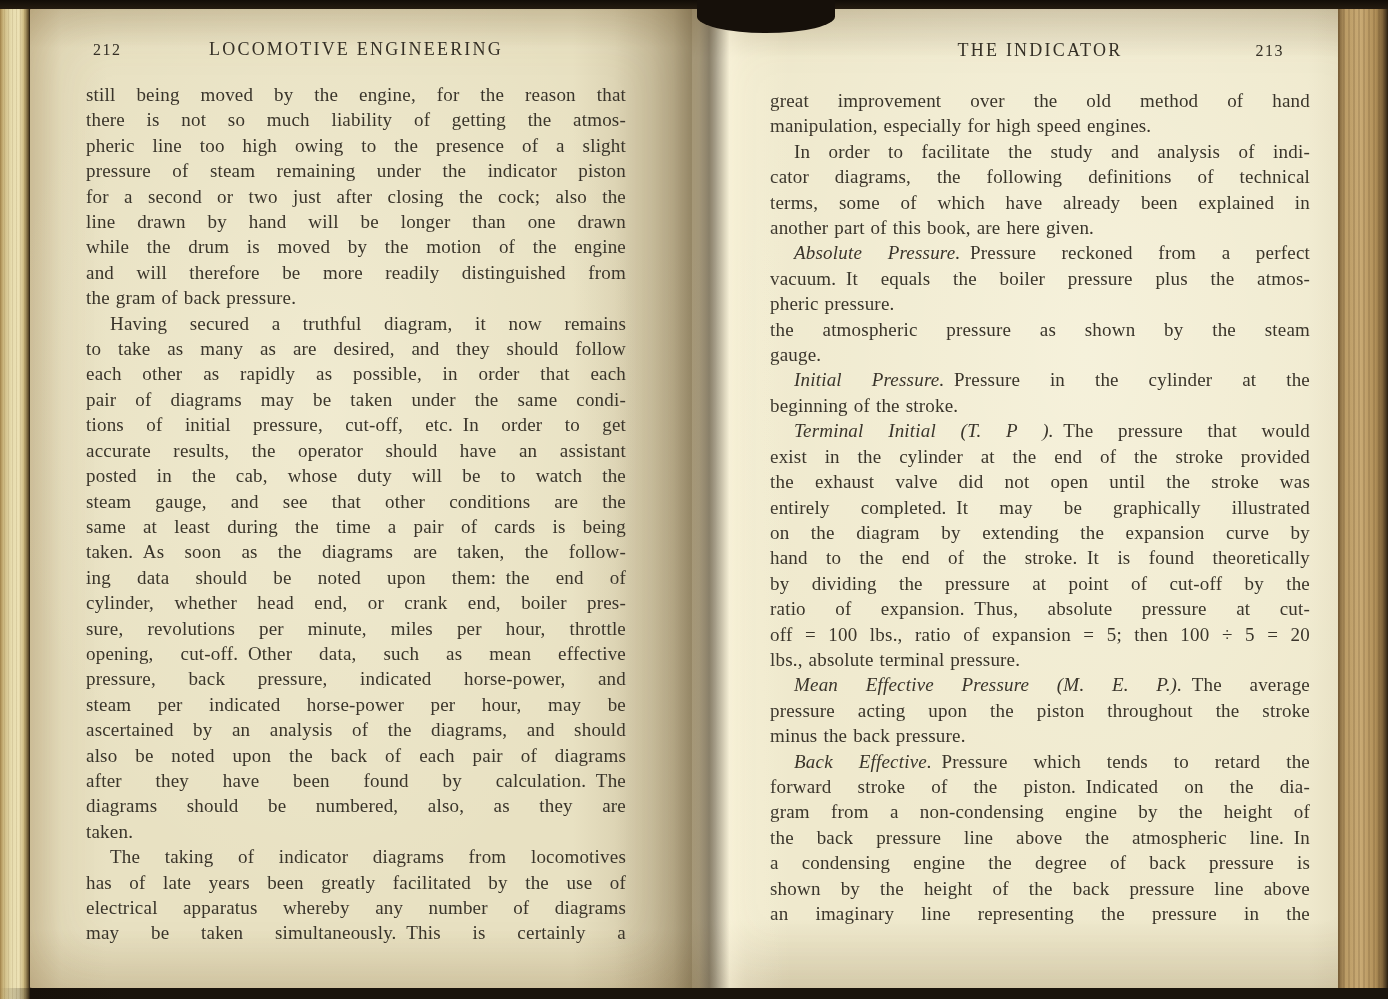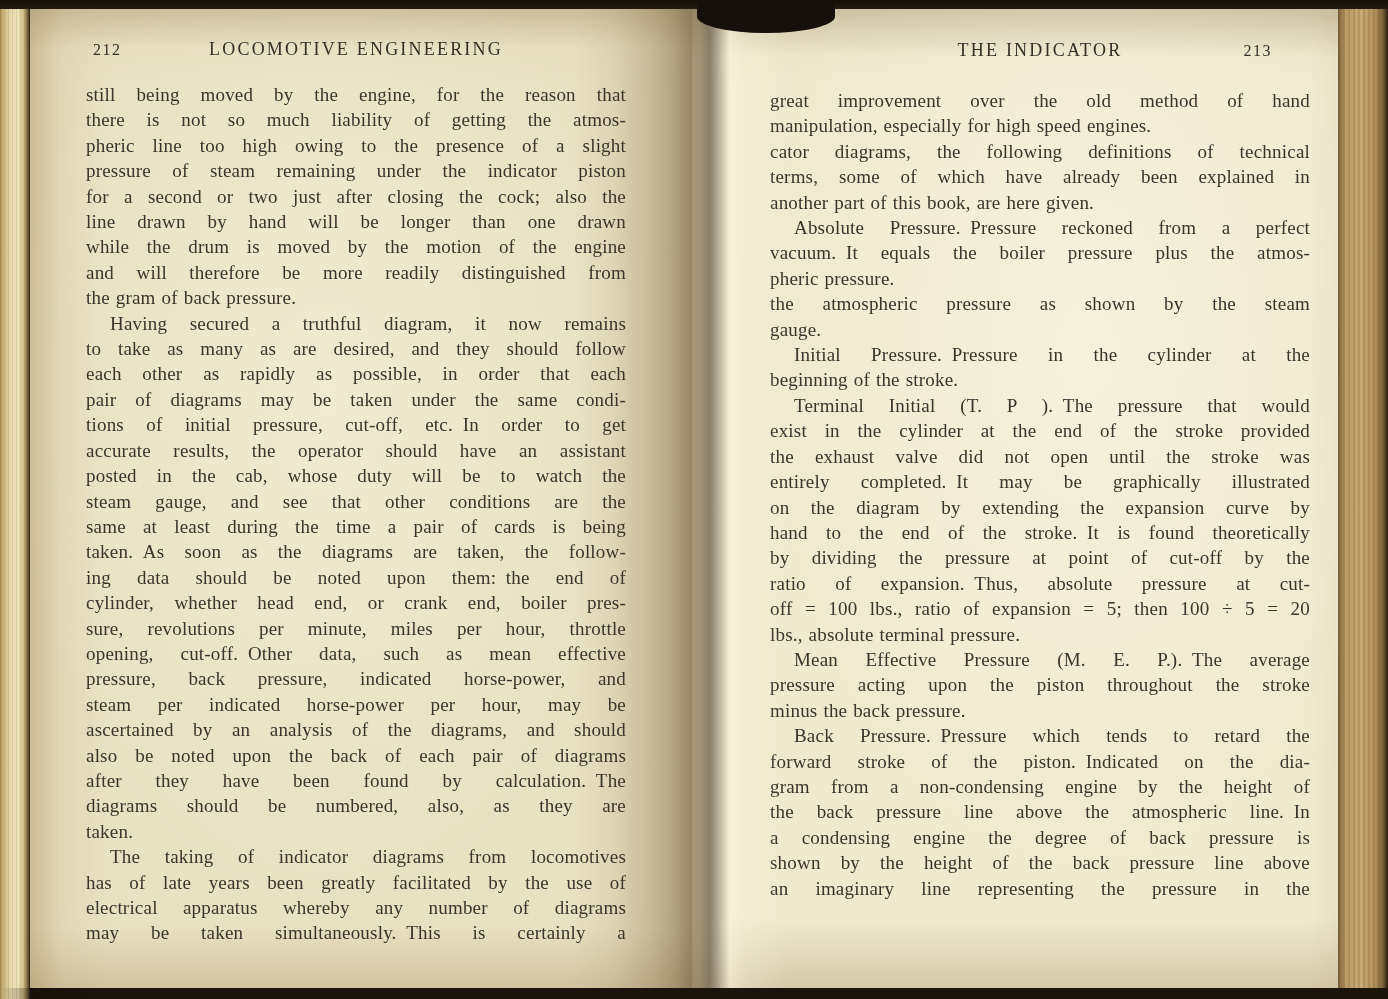--- a/index.html
+++ b/index.html
@@ -78,33 +78,33 @@
 
   .page-head { position:relative; height:24px; }
   .running-head {
     display:block; text-align:center;
     font-size:18px; letter-spacing:2.2px; color:#353026;
   }
   .page-num {
     position:absolute; top:2px; font-size:16px; letter-spacing:1.5px; color:#353026;
   }
   .page-num.num-left  { left:7px; }
-  .page-num.num-right { right:38px; }
+  .page-num.num-right { right:26px; }
 
   .page-body { font-size:19px; line-height:25.4px; }
   .page-left  .page-body { margin-top:19px; }
   .page-right .page-body { margin-top:24px; }
 
   .line {
     text-align:justify; text-align-last:justify;
     letter-spacing:0.2px; word-spacing:1px;
   }
   .line.para-end { text-align-last:left; }
   .line.indent { text-indent:24px; }
-  .term { }
+  .term { font-style:italic; }
 </style>
 </head>
 <body>
 
 <div class="scene">
 
   <div class="page page-left">
     <div class="page-inner">
       <div class="page-head">
         <span class="page-num num-left">212</span>
@@ -151,20 +151,21 @@
 
   <div class="page page-right">
     <div class="page-inner">
       <div class="page-head">
         <span class="running-head">THE INDICATOR</span>
         <span class="page-num num-right">213</span>
       </div>
       <div class="page-body">
           <div class="line">great improvement over the old method of hand</div>
           <div class="line para-end">manipulation, especially for high speed engines.</div>
+          <div class="line indent">In order to facilitate the study and analysis of indi-</div>
           <div class="line">cator diagrams, the following definitions of technical</div>
           <div class="line">terms, some of which have already been explained in</div>
           <div class="line para-end">another part of this book, are here given.</div>
           <div class="line indent"><span class="term">Absolute Pressure.</span> Pressure reckoned from a perfect</div>
           <div class="line">vacuum. It equals the boiler pressure plus the atmos-</div>
           <div class="line para-end">pheric pressure.</div>
           <div class="line">the atmospheric pressure as shown by the steam</div>
           <div class="line para-end">gauge.</div>
           <div class="line indent"><span class="term">Initial Pressure.</span> Pressure in the cylinder at the</div>
           <div class="line para-end">beginning of the stroke.</div>
@@ -174,21 +175,21 @@
           <div class="line">entirely completed. It may be graphically illustrated</div>
           <div class="line">on the diagram by extending the expansion curve by</div>
           <div class="line">hand to the end of the stroke. It is found theoretically</div>
           <div class="line">by dividing the pressure at point of cut-off by the</div>
           <div class="line">ratio of expansion. Thus, absolute pressure at cut-</div>
           <div class="line">off = 100 lbs., ratio of expansion = 5; then 100 ÷ 5 = 20</div>
           <div class="line para-end">lbs., absolute terminal pressure.</div>
           <div class="line indent"><span class="term">Mean Effective Pressure (M. E. P.).</span> The average</div>
           <div class="line">pressure acting upon the piston throughout the stroke</div>
           <div class="line para-end">minus the back pressure.</div>
-          <div class="line indent"><span class="term">Back Pressure.</span> Pressure which tends to retard the</div>
+          <div class="line indent"><span class="term">Back Effective.</span> Pressure which tends to retard the</div>
           <div class="line">forward stroke of the piston. Indicated on the dia-</div>
           <div class="line">gram from a non-condensing engine by the height of</div>
           <div class="line">the back pressure line above the atmospheric line. In</div>
           <div class="line">a condensing engine the degree of back pressure is</div>
           <div class="line">shown by the height of the back pressure line above</div>
           <div class="line">an imaginary line representing the pressure in the</div>
         </div>
     </div>
   </div>
 

